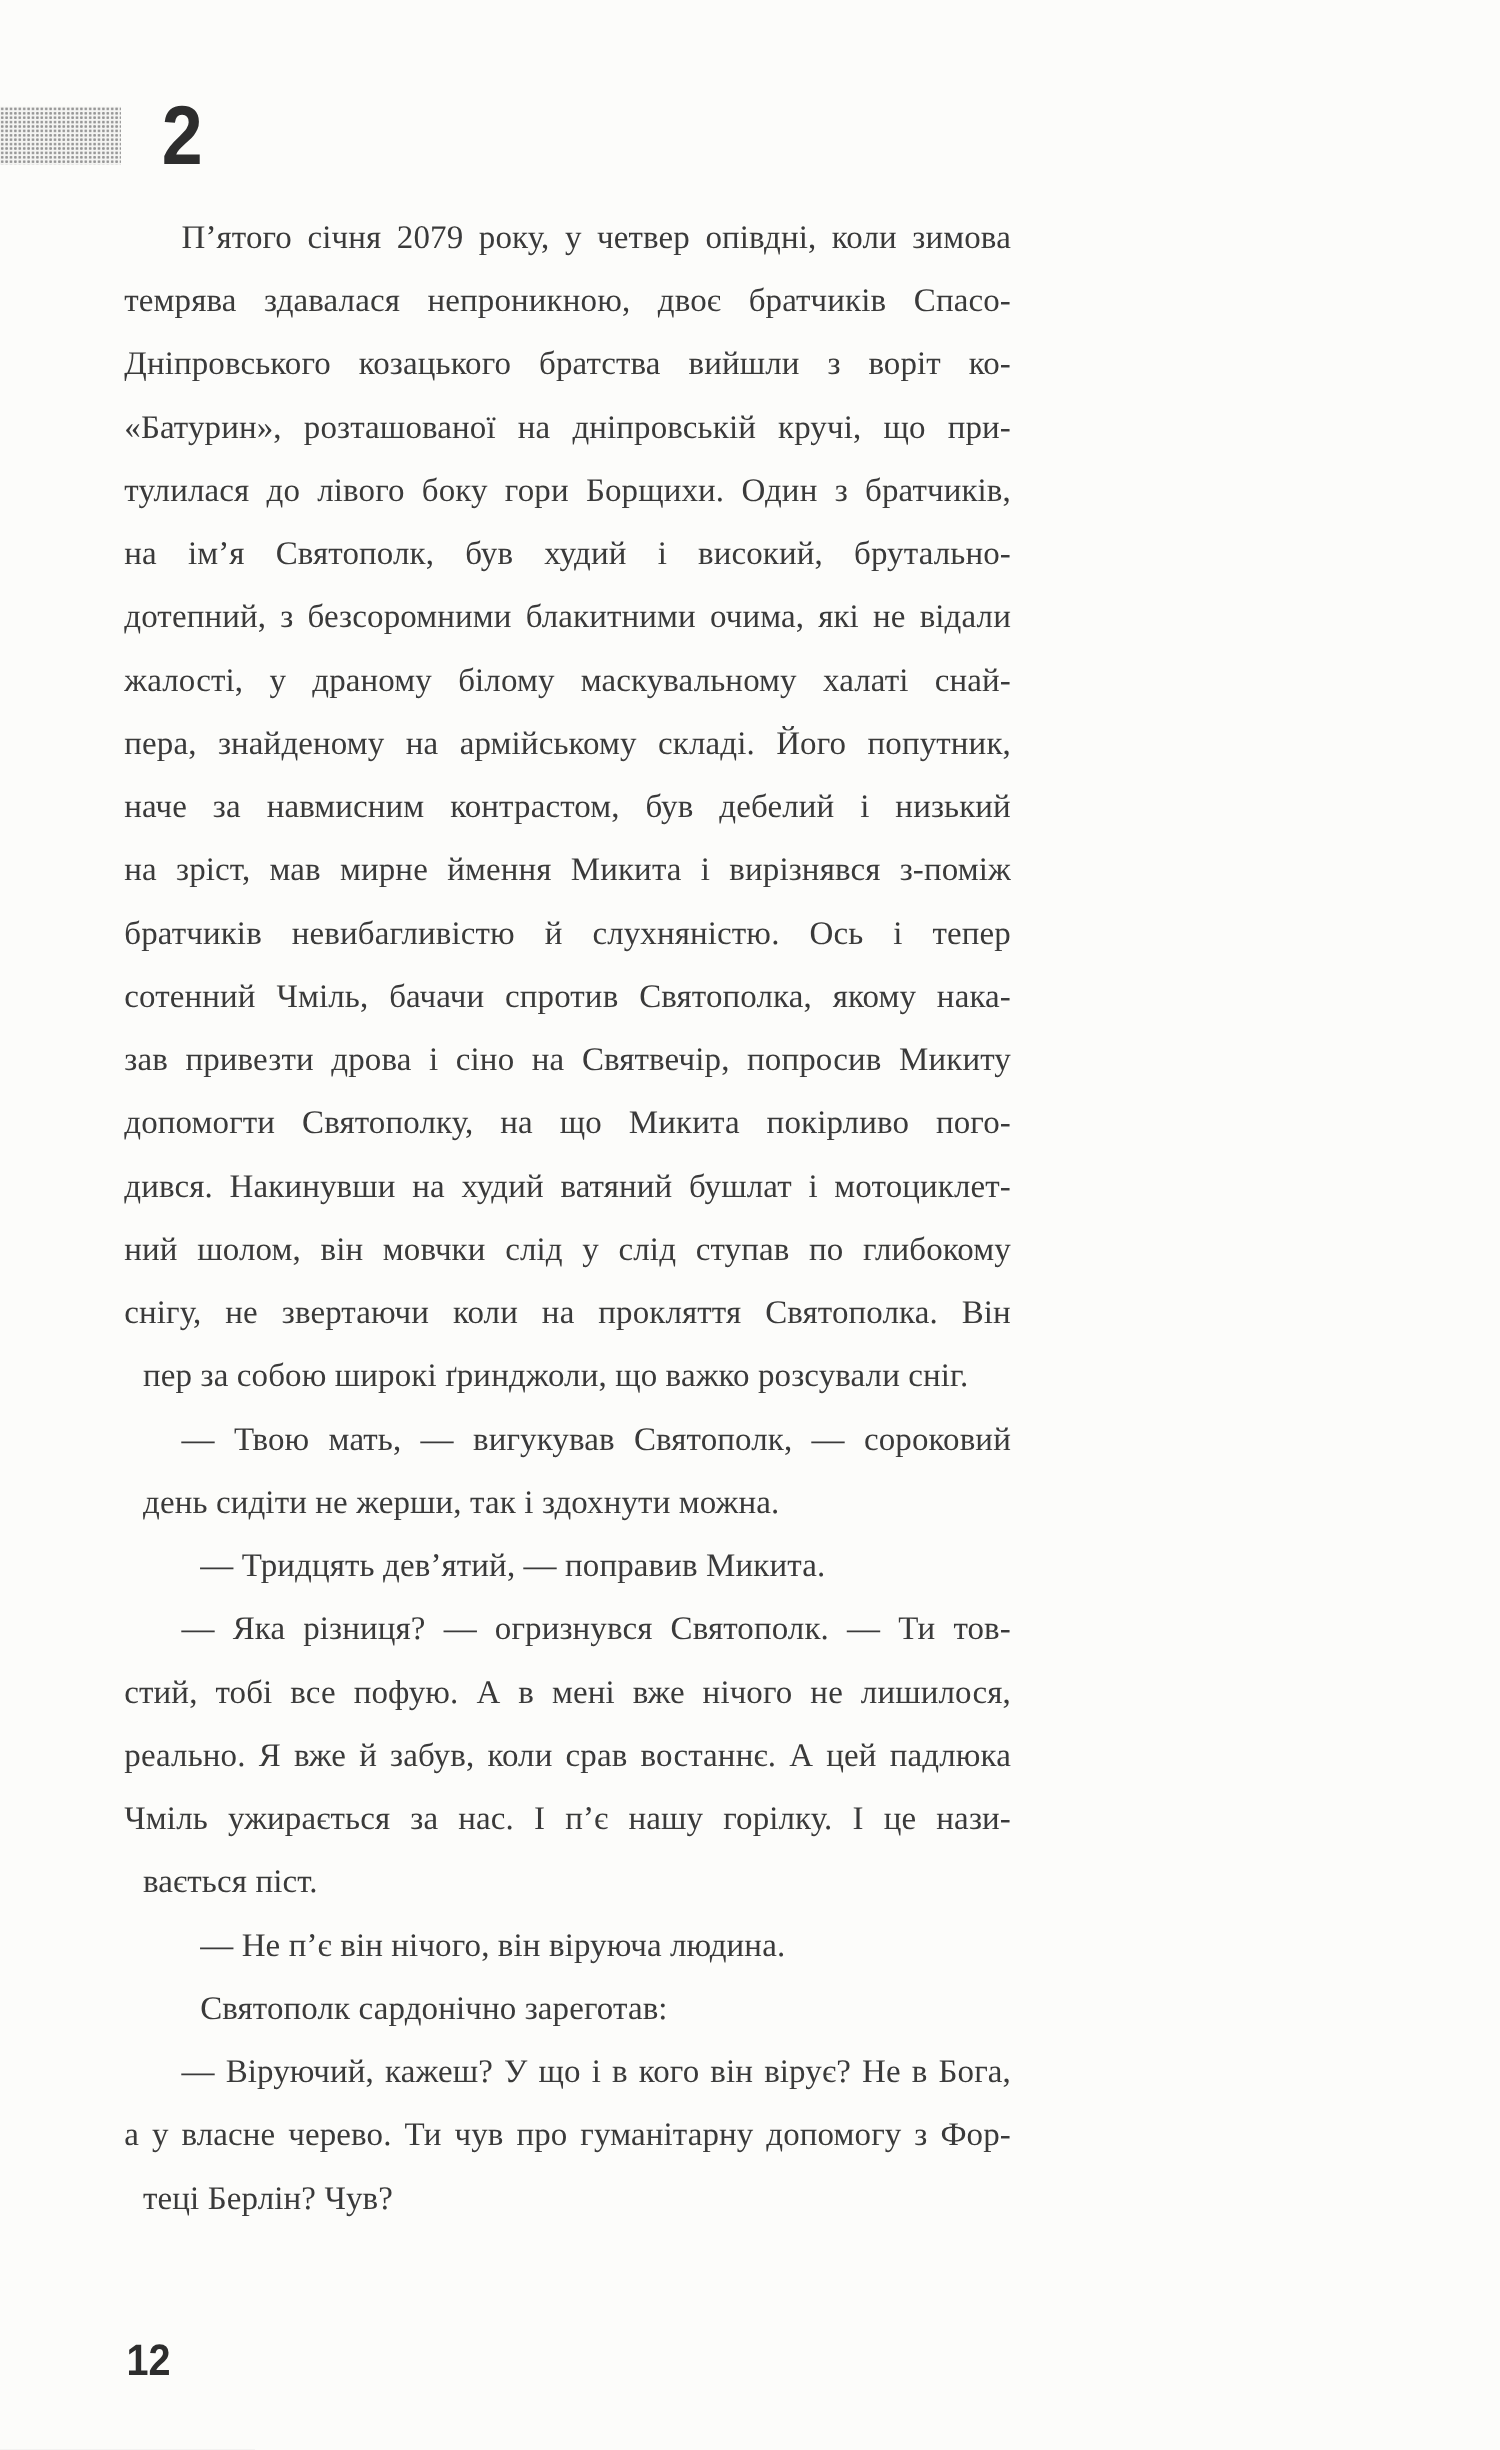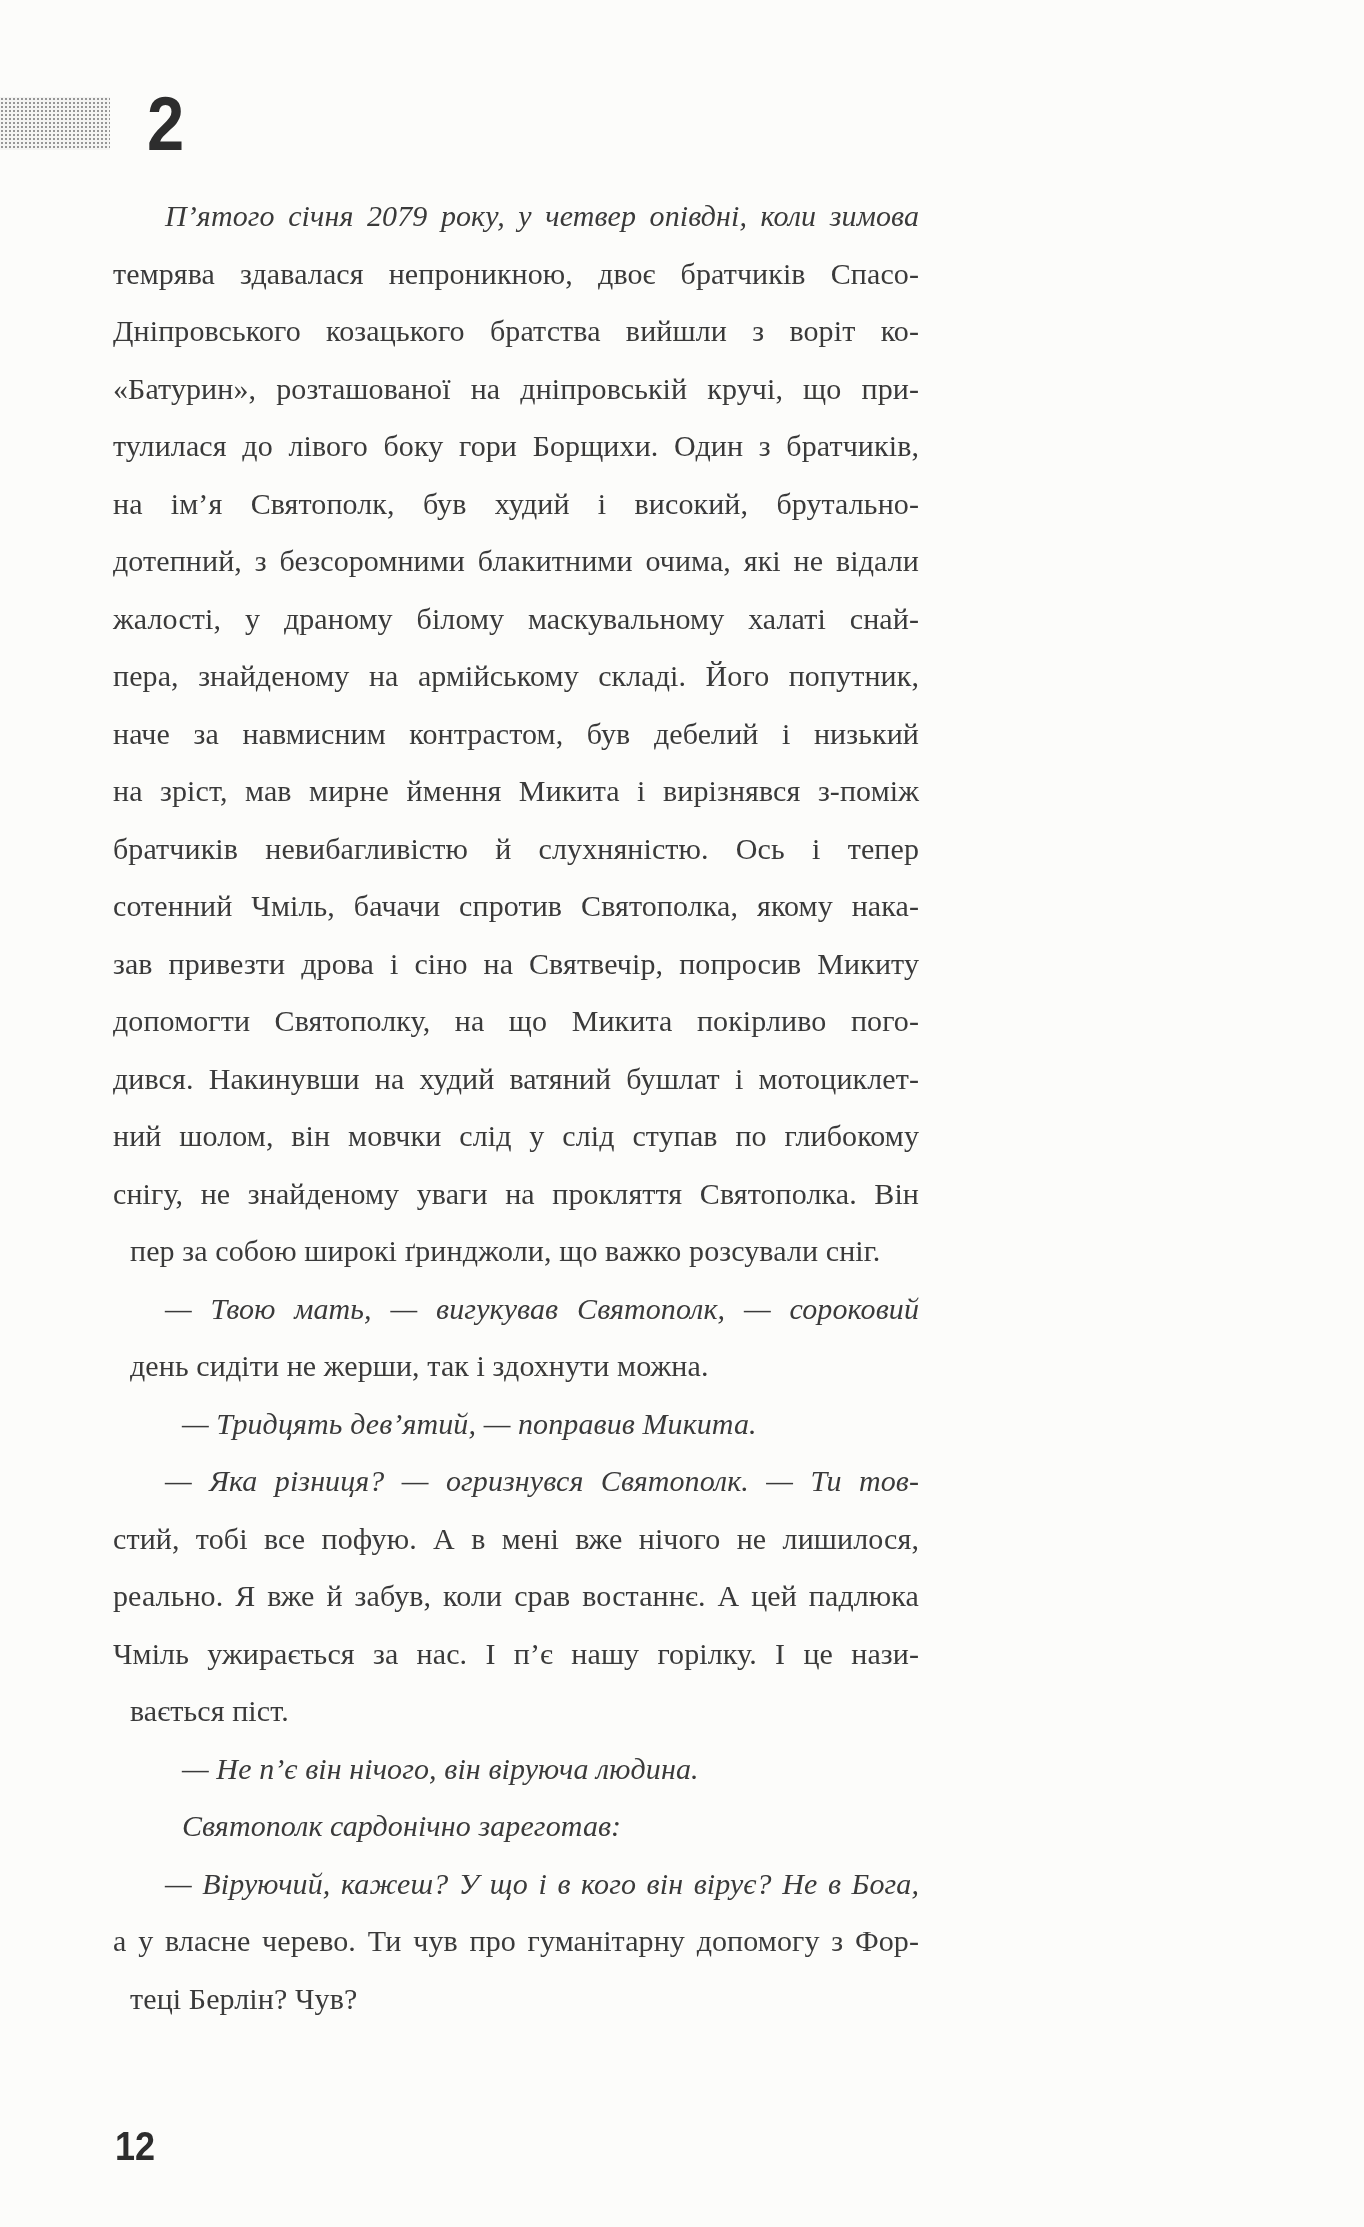--- a/index.html
+++ b/index.html
@@ -53,21 +53,20 @@
   .line {
     text-align: justify;
     text-align-last: justify;
   }
   .line.last {
     text-align-last: left;
     margin-left: 17px;
   }
   .line.indent {
     text-indent: 52px;
-    font-style: italic;
   }
   .page-number {
     position: absolute;
     left: 115px;
     top: 2126px;
     font-family: "Liberation Sans", sans-serif;
     font-weight: 600;
     font-size: 40px;
     line-height: 1;
     color: #2d2d2d;
@@ -94,21 +93,21 @@
         <div class="line">жалості, у драному білому маскувальному халаті снай-</div>
         <div class="line">пера, знайденому на армійському складі. Його попутник,</div>
         <div class="line">наче за навмисним контрастом, був дебелий і низький</div>
         <div class="line">на зріст, мав мирне ймення Микита і вирізнявся з-поміж</div>
         <div class="line">братчиків невибагливістю й слухняністю. Ось і тепер</div>
         <div class="line">сотенний Чміль, бачачи спротив Святополка, якому нака-</div>
         <div class="line">зав привезти дрова і сіно на Святвечір, попросив Микиту</div>
         <div class="line">допомогти Святополку, на що Микита покірливо пого-</div>
         <div class="line">дився. Накинувши на худий ватяний бушлат і мотоциклет-</div>
         <div class="line">ний шолом, він мовчки слід у слід ступав по глибокому</div>
-        <div class="line">снігу, не знайденому уваги на прокляття Святополка. Він</div>
+        <div class="line">снігу, не звертаючи коли на прокляття Святополка. Він</div>
         <div class="line last">пер за собою широкі ґринджоли, що важко розсували сніг.</div>
       </div>
       <div class="paragraph">
         <div class="line indent">— Твою мать, — вигукував Святополк, — сороковий</div>
         <div class="line last">день сидіти не жерши, так і здохнути можна.</div>
       </div>
       <div class="paragraph">
         <div class="line indent last">— Тридцять дев’ятий, — поправив Микита.</div>
       </div>
       <div class="paragraph">

